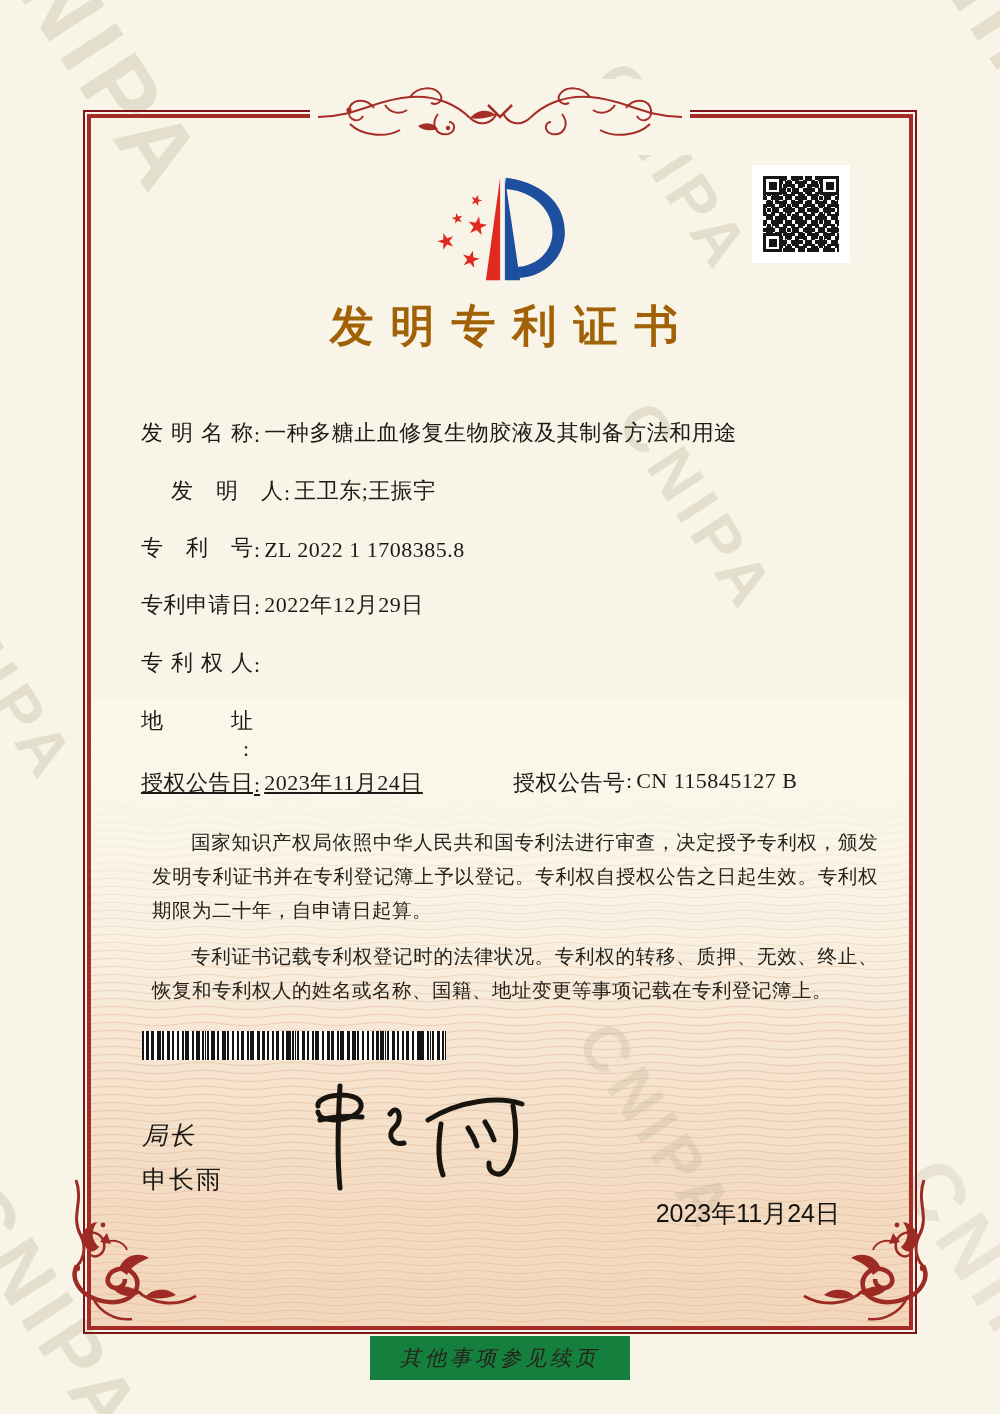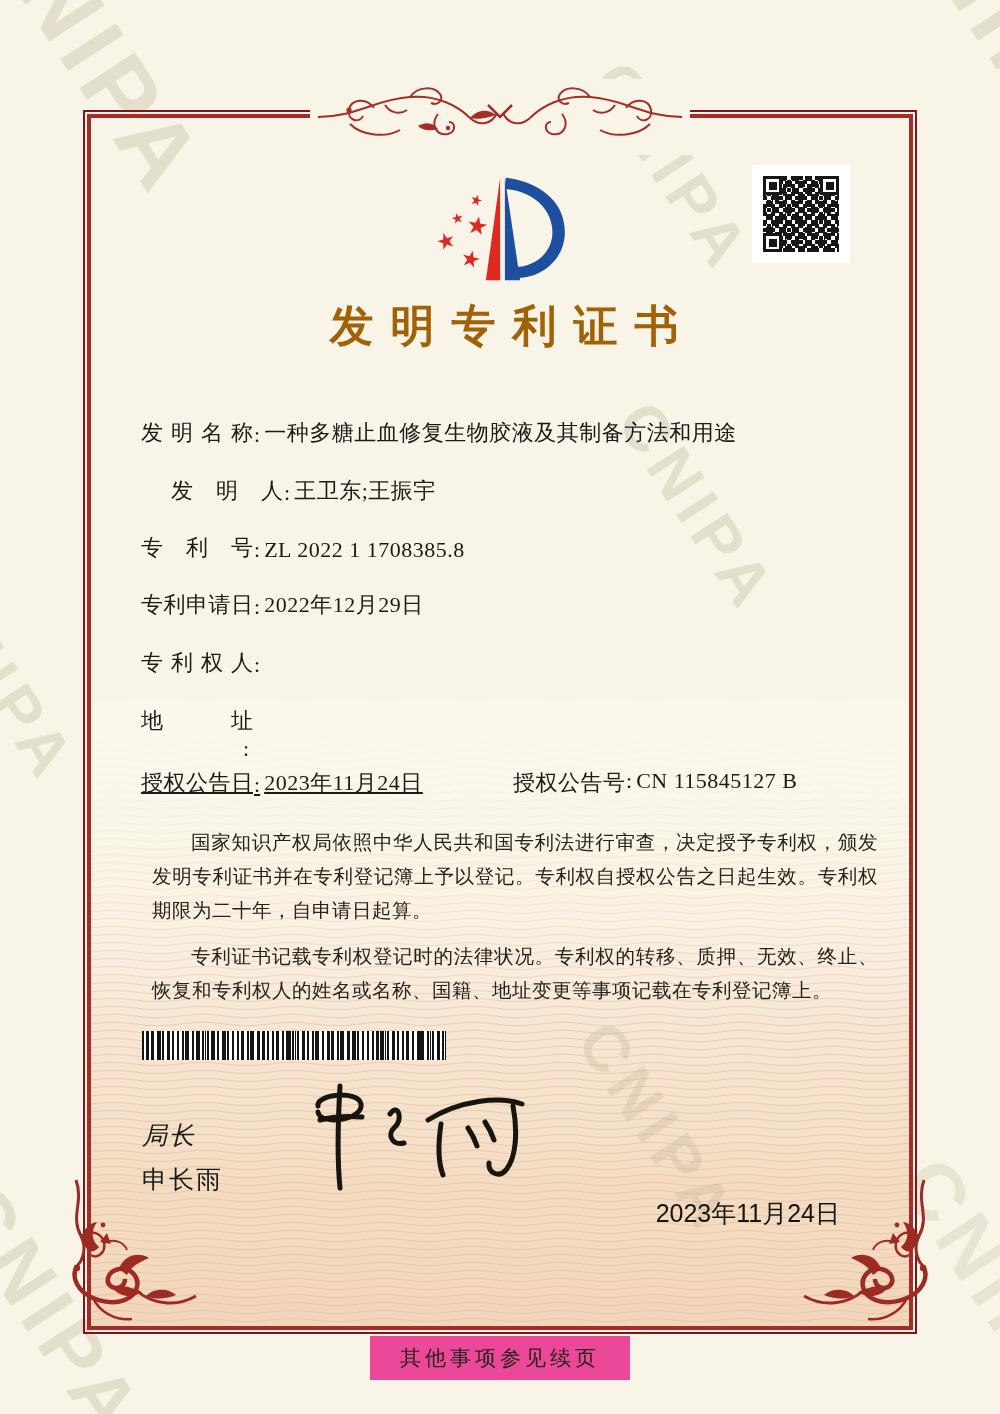--- a/index.html
+++ b/index.html
@@ -103,21 +103,21 @@
   .issue-date {
     position:absolute; left:560px; top:1197px; width:280px; text-align:right; z-index:5;
     font-family:"Liberation Sans","DejaVu Sans",sans-serif; font-size:25px; color:#16140f;
   }
   .page-num {
     position:absolute; left:90px; right:90px; top:1290px; text-align:center; z-index:5;
     font-size:19px; color:#2a251d; letter-spacing:2px;
   }
   .footer-note {
     position:absolute; left:50%; top:1336px; transform:translateX(-50%); z-index:6;
-    background:#ec4899; padding:8px 30px; font-size:21px; color:#26221b; letter-spacing:4px;
+    background:#15803d; padding:8px 30px; font-size:21px; color:#26221b; letter-spacing:4px;font-style:italic;
   }
 </style>
 </head>
 <body>
 
 <div class="page">
 
   <div class="waves">
     <svg preserveAspectRatio="none" width="100%" height="100%" viewBox="0 0 820 628">
       <defs>

